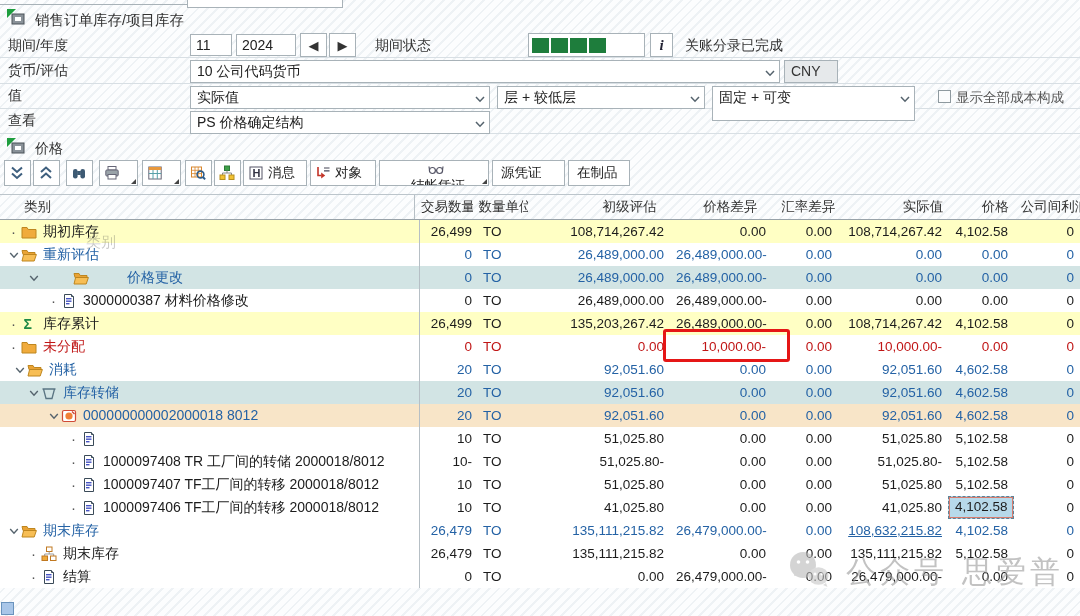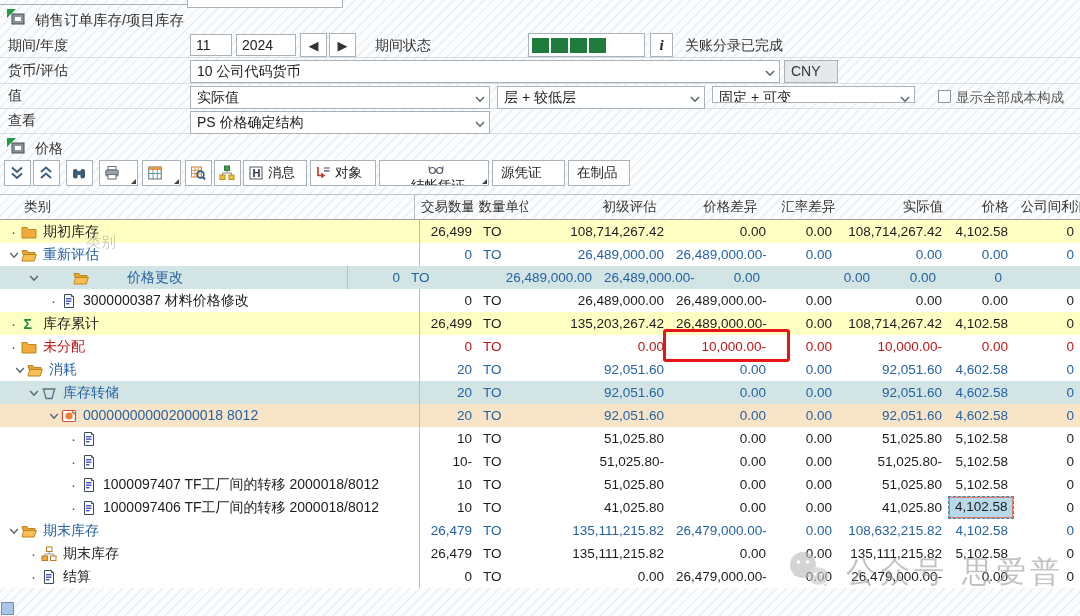--- a/index.html
+++ b/index.html
@@ -103,21 +103,21 @@
   <div class="combo" style="left:190px;top:86px;width:300px;height:23px;">
     <span>实际值</span><span class="chev"><svg viewBox="0 0 12 12" width="12" height="12">
           <path d="M2 4l4 4.2L10 4" fill="none" stroke="#55636d" stroke-width="1.5"></path>
         </svg></span>
   </div>
   <div class="combo" style="left:497px;top:86px;width:208px;height:23px;">
     <span>层 + 较低层</span><span class="chev"><svg viewBox="0 0 12 12" width="12" height="12">
           <path d="M2 4l4 4.2L10 4" fill="none" stroke="#55636d" stroke-width="1.5"></path>
         </svg></span>
   </div>
-  <div class="combo" style="left:712px;top:86px;width:203px;height:17px;">
+  <div class="combo" style="left:712px;top:86px;width:203px;height:35px;">
     <span>固定 + 可变</span><span class="chev"><svg viewBox="0 0 12 12" width="12" height="12">
           <path d="M2 4l4 4.2L10 4" fill="none" stroke="#55636d" stroke-width="1.5"></path>
         </svg></span>
   </div>
   <span class="checkbox" style="left:938px;top:90px;"></span>
   <div class="lbl" style="left:956px;top:89px;color:#555;font-size:13.5px;">显示全部成本构成</div>
 
   <div class="lbl" style="left:8px;top:112px;">查看</div>
   <div class="combo" style="left:190px;top:111px;width:300px;height:23px;">
     <span>PS 价格确定结构</span><span class="chev"><svg viewBox="0 0 12 12" width="12" height="12">
@@ -284,21 +284,21 @@
           <div class="cell" style="width: 58px;">0</div>
           <div class="cell unit" style="width: 56px;">TO</div>
           <div class="cell" style="width: 136px;">26,489,000.00</div>
           <div class="cell" style="width: 102px;">26,489,000.00-</div>
           <div class="cell" style="width: 66px;">0.00</div>
           <div class="cell" style="width: 110px;">0.00</div>
           <div class="cell" style="width: 66px;">0.00</div>
           <div class="cell" style="width: 66px;">0</div>
         </div>
         <div class="trow bg-cyan fg-blue">
-          <div class="tree-cell" style="width: 348px; padding-left: 26px; gap: 32px;">
+          <div class="tree-cell" style="width: 420px; padding-left: 26px; gap: 32px;">
             <span class="expander">
               <svg viewBox="0 0 10 10" width="10" height="10">
                 <path d="M1.2 3l3.8 4.2L8.8 3" fill="none" stroke="#55636d" stroke-width="1.4"></path>
               </svg>
             </span>
             <span class="ticon">
               <svg viewBox="0 0 16 16" width="16" height="16">
                 <path d="M1 3.5h5l1.2 2H14v2H2z" fill="#E9A335" stroke="#BE861F"></path>
                 <path d="M2.6 7.5h12.8l-2.2 6.5H1z" fill="#F7BE55" stroke="#BE861F"></path>
               </svg>
@@ -474,20 +474,21 @@
             <span class="expander dot">·</span>
             <span class="ticon">
               <svg viewBox="0 0 16 16" width="16" height="16">
                 <path d="M3.5 1.5h7l2 2v11h-9z" fill="#fff" stroke="#3a4a58"></path>
                 <path d="M10.5 1.5v2h2" fill="#cfd6da" stroke="#3a4a58"></path>
                 <rect x="5" y="5" width="5.5" height="1.4" fill="#4553c2"></rect>
                 <rect x="5" y="7.5" width="5.5" height="1.4" fill="#4553c2"></rect>
                 <rect x="5" y="10" width="3.5" height="1.4" fill="#4553c2"></rect>
               </svg>
             </span>
+            <span class="tlabel">1000097408 TR 工厂间的转储 2000018/8012</span>
           </div>
           <div class="cell" style="width: 58px;">10-</div>
           <div class="cell unit" style="width: 56px;">TO</div>
           <div class="cell" style="width: 136px;">51,025.80-</div>
           <div class="cell" style="width: 102px;">0.00</div>
           <div class="cell" style="width: 66px;">0.00</div>
           <div class="cell" style="width: 110px;">51,025.80-</div>
           <div class="cell" style="width: 66px;">5,102.58</div>
           <div class="cell" style="width: 66px;">0</div>
         </div>
@@ -550,21 +551,21 @@
                 <path d="M2.6 7.5h12.8l-2.2 6.5H1z" fill="#F7BE55" stroke="#BE861F"></path>
               </svg>
             </span>
             <span class="tlabel">期末库存</span>
           </div>
           <div class="cell" style="width: 58px;">26,479</div>
           <div class="cell unit" style="width: 56px;">TO</div>
           <div class="cell" style="width: 136px;">135,111,215.82</div>
           <div class="cell" style="width: 102px;">26,479,000.00-</div>
           <div class="cell" style="width: 66px;">0.00</div>
-          <div class="cell" style="width: 110px;">108,632,215.82</div>
+          <div class="cell" style="width: 110px; text-decoration: underline;">108,632,215.82</div>
           <div class="cell" style="width: 66px;">4,102.58</div>
           <div class="cell" style="width: 66px;">0</div>
         </div>
         <div class="trow bg-white fg-black">
           <div class="tree-cell" style="width: 420px; padding-left: 26px;">
             <span class="expander dot">·</span>
             <span class="ticon">
               <svg viewBox="0 0 16 16" width="16" height="16">
                 <rect x="5.5" y="1" width="5.5" height="4.5" fill="#fff" stroke="#C07820"></rect>
                 <path d="M8.2 5.5V8M3.7 10V8h9v2" stroke="#9a9a9a" fill="none"></path>

